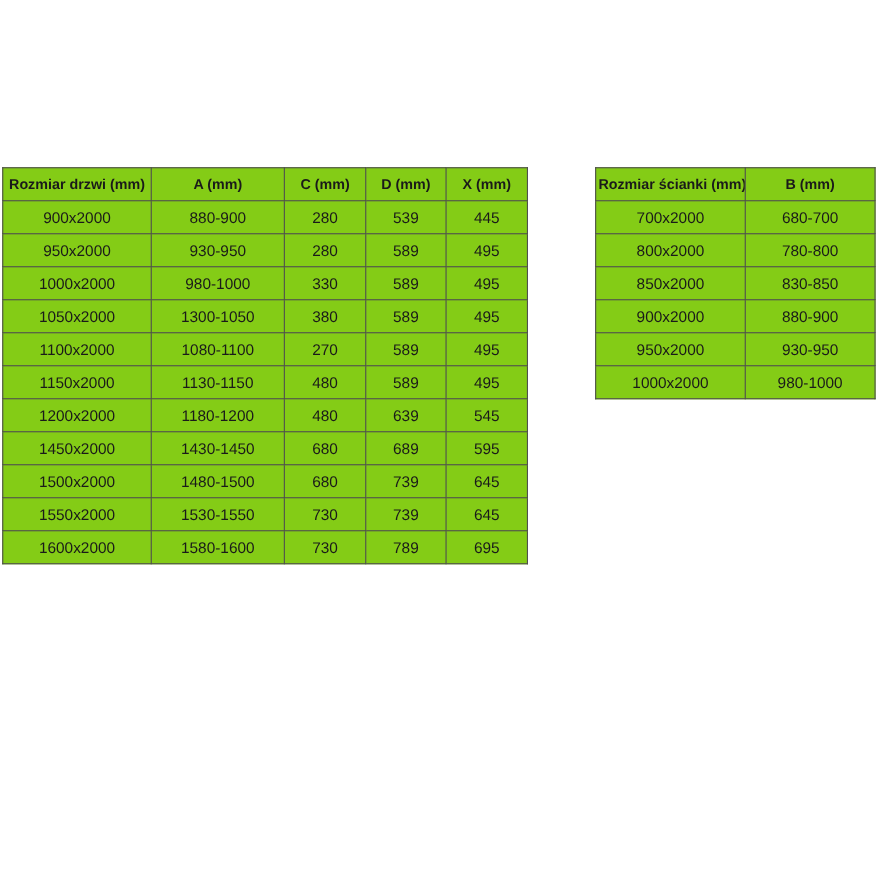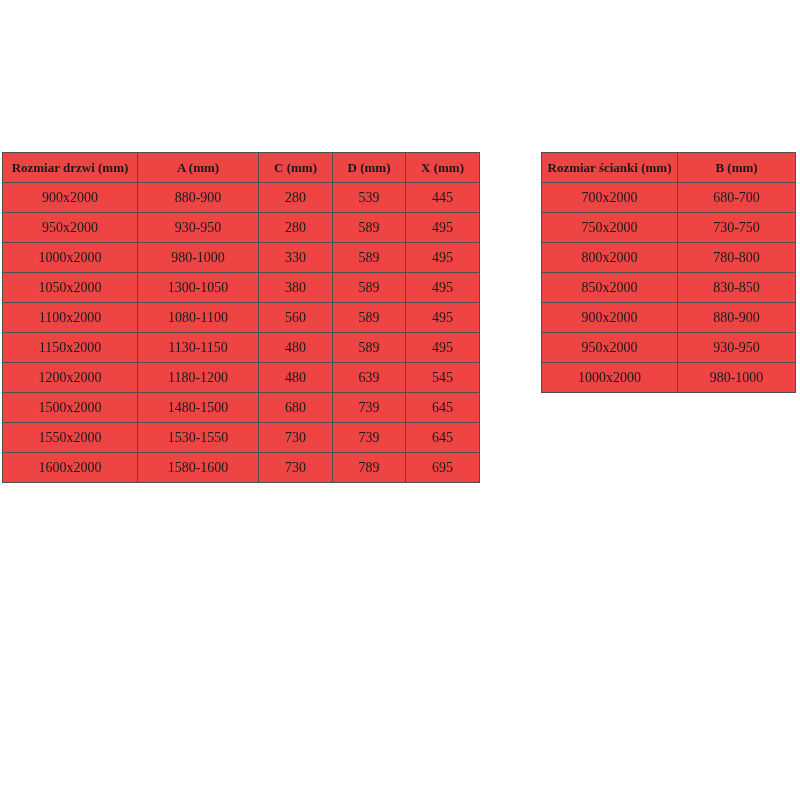--- a/index.html
+++ b/index.html
@@ -12,22 +12,21 @@
     position: relative;
     width: 800px;
     height: 800px;
     background: #ffffff;
     overflow: hidden;
   }
   table.spec-table {
     position: absolute;
     border-collapse: collapse;
     table-layout: fixed;
-    background: #ef4444;
-    font-family: Liberation Serif, serif;
+    background: #84cc16;
   }
   table.spec-table th,
   table.spec-table td {
     border: 1px solid #4f4f4f;
     text-align: center;
     vertical-align: middle;
     padding: 0 2px;
     color: #1a1a1a;
     font-size: 14px;
     font-weight: 400;
@@ -104,37 +103,44 @@
         <tr>
           <td>1050x2000</td>
           <td>1300-1050</td>
           <td>380</td>
           <td>589</td>
           <td>495</td>
         </tr>
         <tr>
           <td>1100x2000</td>
           <td>1080-1100</td>
-          <td>560</td>
+          <td>270</td>
           <td>589</td>
           <td>495</td>
         </tr>
         <tr>
           <td>1150x2000</td>
           <td>1130-1150</td>
           <td>480</td>
           <td>589</td>
           <td>495</td>
         </tr>
         <tr>
           <td>1200x2000</td>
           <td>1180-1200</td>
           <td>480</td>
           <td>639</td>
           <td>545</td>
+        </tr>
+        <tr>
+          <td>1450x2000</td>
+          <td>1430-1450</td>
+          <td>680</td>
+          <td>689</td>
+          <td>595</td>
         </tr>
         <tr>
           <td>1500x2000</td>
           <td>1480-1500</td>
           <td>680</td>
           <td>739</td>
           <td>645</td>
         </tr>
         <tr>
           <td>1550x2000</td>
@@ -162,24 +168,20 @@
           <th>Rozmiar ścianki (mm)</th>
           <th>B (mm)</th>
         </tr>
       </thead>
       <tbody>
         <tr>
           <td>700x2000</td>
           <td>680-700</td>
         </tr>
         <tr>
-          <td>750x2000</td>
-          <td>730-750</td>
-        </tr>
-        <tr>
           <td>800x2000</td>
           <td>780-800</td>
         </tr>
         <tr>
           <td>850x2000</td>
           <td>830-850</td>
         </tr>
         <tr>
           <td>900x2000</td>
           <td>880-900</td>

